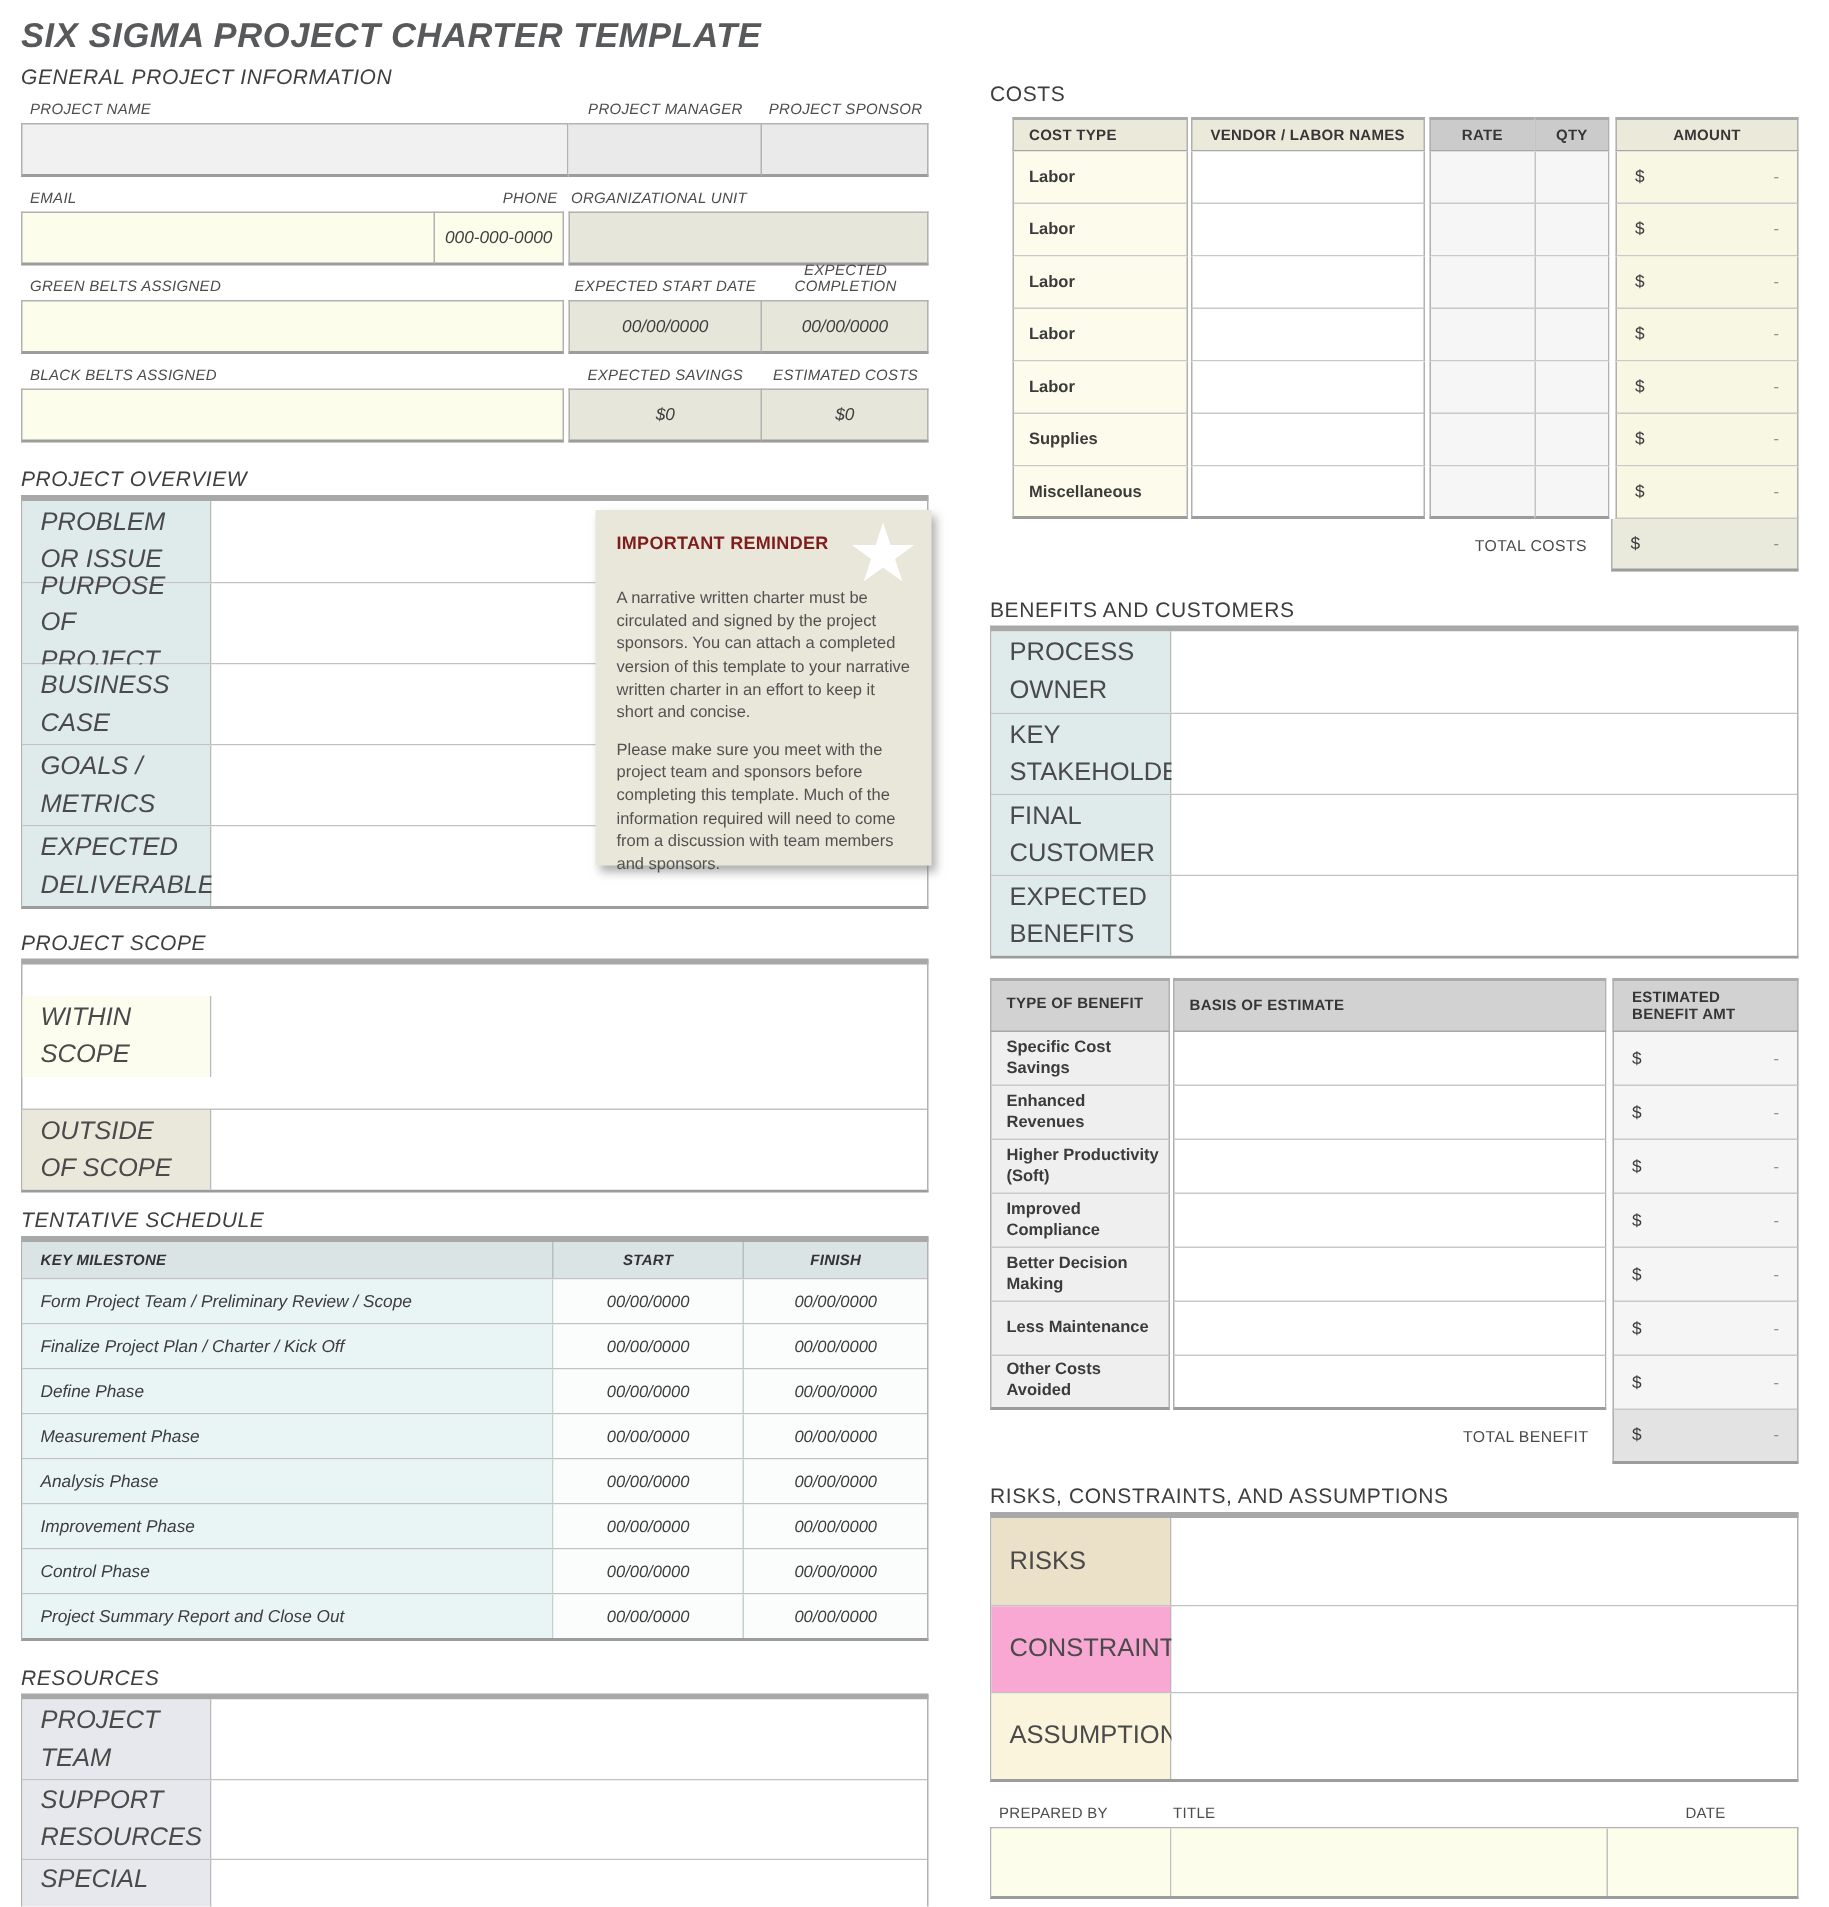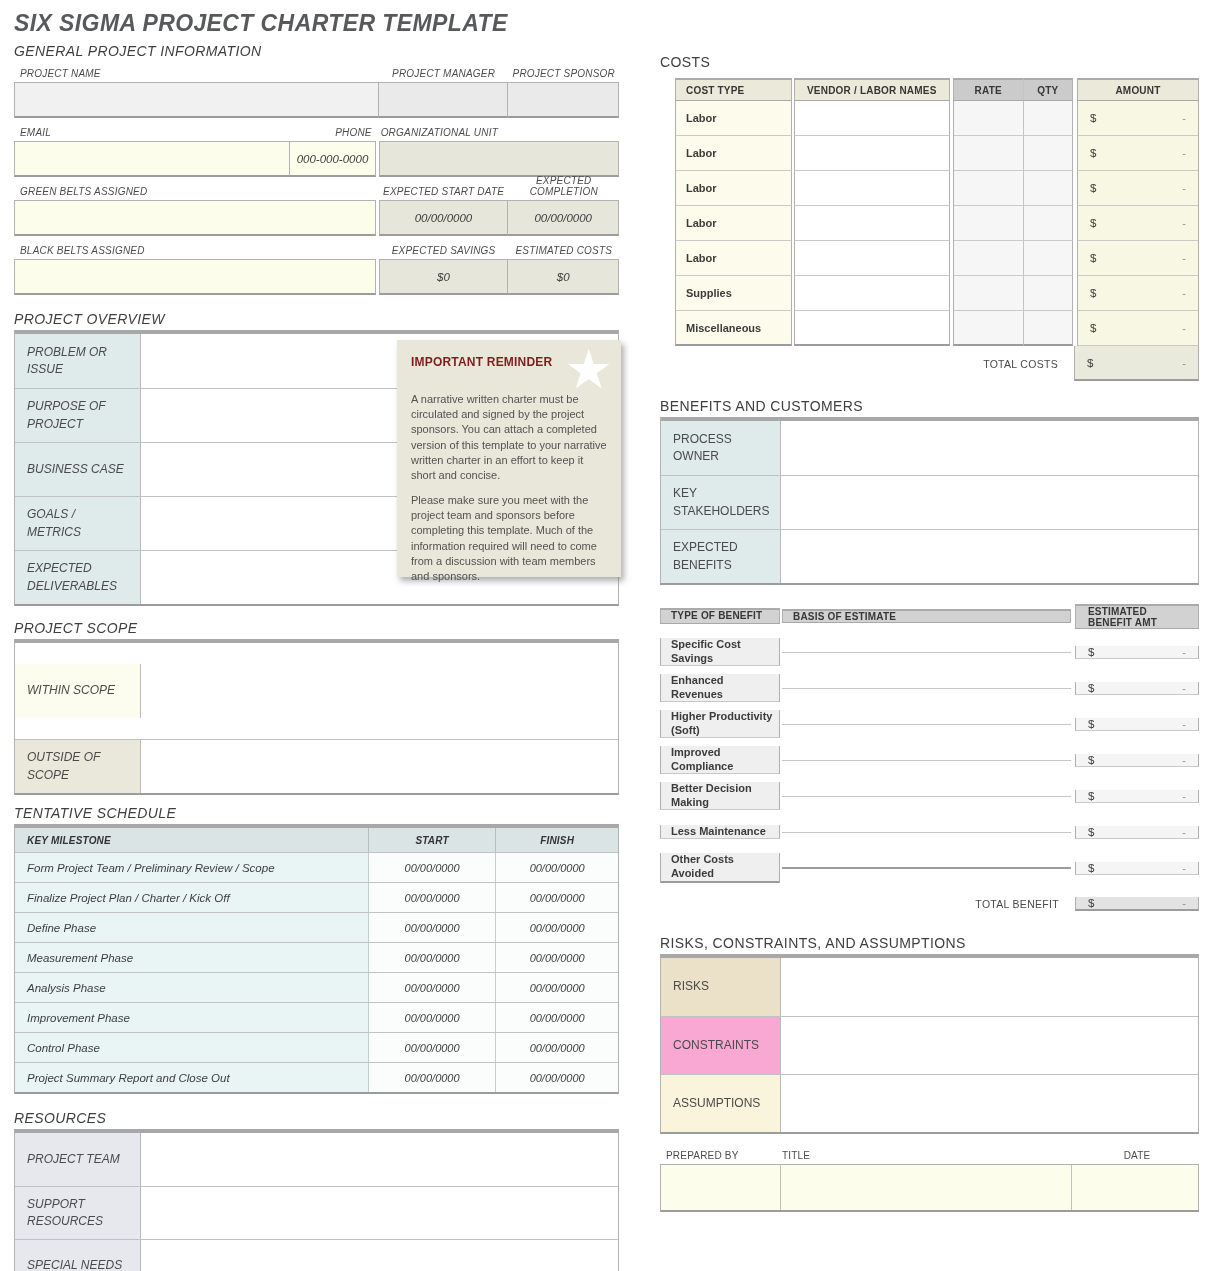--- a/index.html
+++ b/index.html
@@ -30,21 +30,21 @@
   .bg-lightgray { background: #f1f1f1; }
   .bg-gray2 { background: #eaeaea; }
   .bg-cream { background: #fdfdec; }
   .bg-tan   { background: #e7e6da; }
 
   
   .tbl { border: 1px solid #b2b2b2; border-top: 4px solid #a8a8a8; border-bottom: 2px solid #9c9c9c; margin-top: 3px; }
   .trow { display: flex; border-top: 1px solid #c2c2c2; }
   .trow:first-child { border-top: none; }
   .lcell { width: 126px; border-right: 1px solid #b9b9b9; display: flex; align-items: center;
-           padding: 0 10px 0 12px; font-size: 12px; line-height: 1.45; color: #4a4a4a; }
+           padding: 0 10px 0 12px; font-size: 17px; line-height: 1.45; color: #4a4a4a; }
   .ccell { flex: 1; background: #fff; }
   .bg-blue   { background: #dfeaea; }
   .bg-cream1 { background: #fdfdef; }
   .bg-tan2   { background: #e9e8db; }
   .bg-lav    { background: #e7e7ee; }
   .ovw .trow { height: 54px; }
   .scp .trow { height: 54px; margin-top: 21px; }
   .res .trow { height: 53px; }
   .h-ovw { margin-top: 16px; } .h-scp { margin-top: 14px; } .h-sch { margin-top: 10px; } .h-res { margin-top: 16px; }
 
@@ -94,21 +94,21 @@
   .dol { font-size: 11.5px; color: #3c3c3c; }
   .dash { font-size: 11px; color: #8f8f8f; }
   .totalrow { height: 36px; }
   .totalrow .flex1 { flex: 1; display: flex; align-items: center; justify-content: flex-end;
                      padding-right: 12px; font-size: 10.5px; color: #4a4a4a; letter-spacing: .3px; }
   .totalrow .c-amt { border-bottom: 2px solid #9c9c9c; }
   .bg-totc { background: #e9e9dc; }
 
   .bent { margin-top: 13px; }
   .bent .chead { height: 20px; }
-  .bent .crow { height: 36px; align-items: center; }
+  .bent .crow { height: 36px; }
   .c-bas { width: 289px; border-left: 1px solid #b0b0b0; border-right: 1px solid #b0b0b0; }
   .c-amt2 { width: 124px; border-left: 1px solid #b0b0b0; border-right: 1px solid #b0b0b0;
             justify-content: space-between; padding: 0 12px; }
   .bent .chead .c-type, .bent .chead .c-bas, .bent .chead .c-amt2 { background: #d2d2d2; }
   .bent .chead .c-type, .bent .chead .c-bas { justify-content: flex-start; }
   .bent .chead .c-bas { padding-left: 10px; }
   .bg-blab { background: #efefef; } .bg-bamt { background: #f5f5f5; }
   .bent .c-type { line-height: 1.25; padding-right: 6px; }
   .totalrow2 { height: 37px; }
   .bg-totb { background: #e3e3e3; }
@@ -416,20 +416,24 @@
   <div class="rtbl">
     <div class="trow">
       <div class="lcell bg-blue">PROCESS OWNER</div>
       <div class="ccell"></div>
     </div>
     <div class="trow">
       <div class="lcell bg-blue">KEY STAKEHOLDERS</div>
       <div class="ccell"></div>
     </div>
     <div class="trow">
+      <div class="lcell bg-blue">FINAL CUSTOMER</div>
+      <div class="ccell"></div>
+    </div>
+    <div class="trow">
       <div class="lcell bg-blue">EXPECTED BENEFITS</div>
       <div class="ccell"></div>
     </div>
   </div>
 
   <div class="bent">
     <div class="crow chead">
       <div class="cc c-type">TYPE OF BENEFIT</div>
       <div class="gap g2"></div>
       <div class="cc c-bas">BASIS OF ESTIMATE</div>

